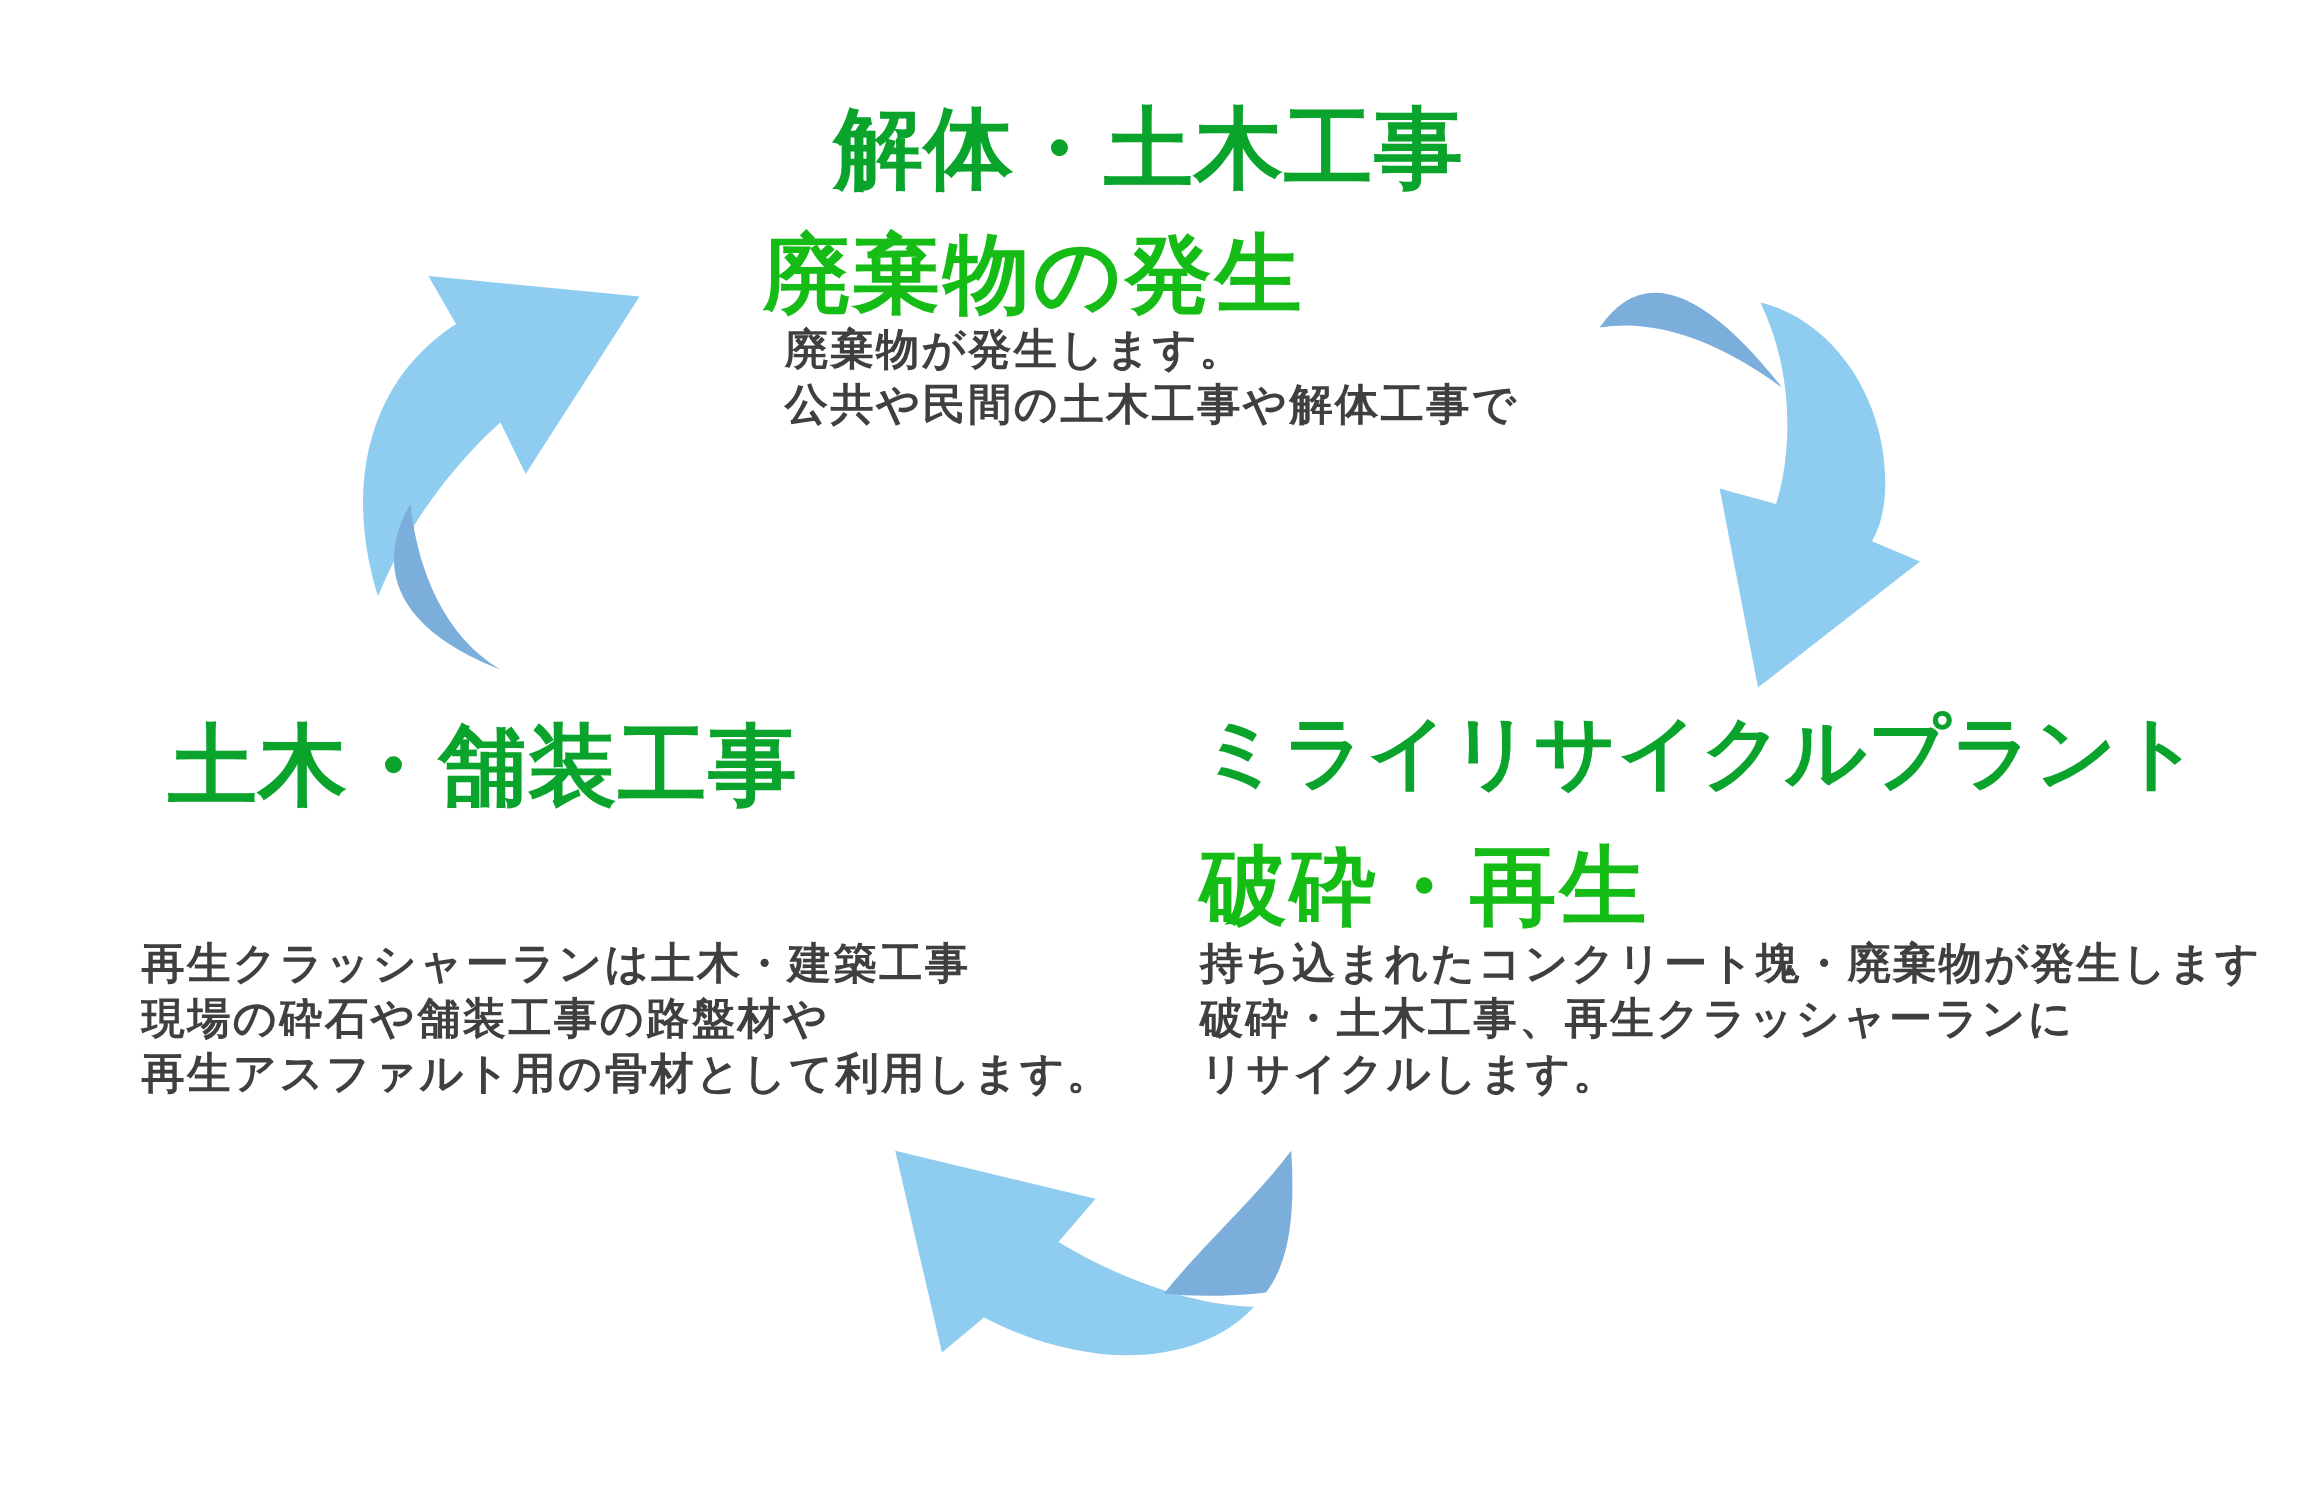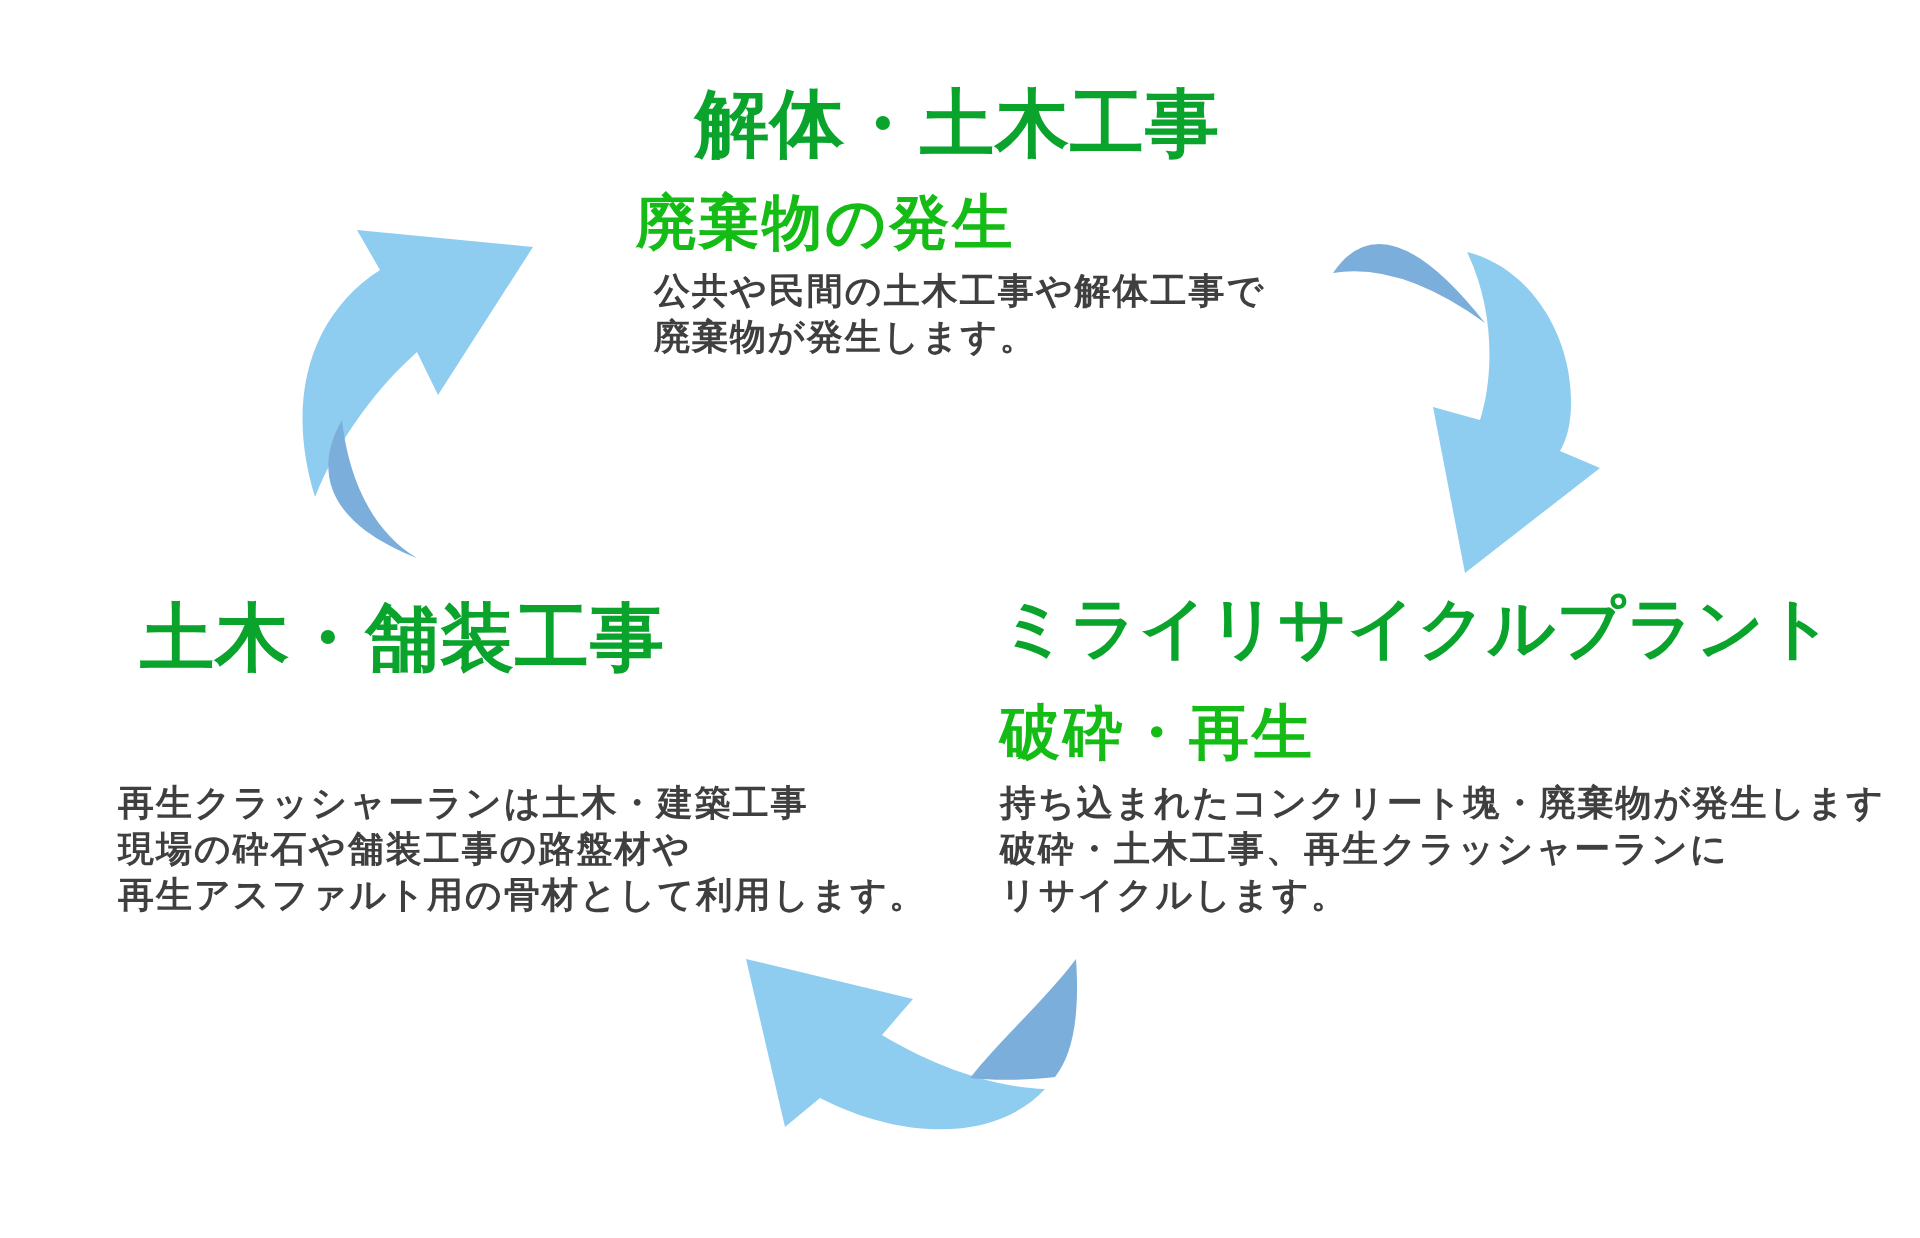--- a/index.html
+++ b/index.html
@@ -16,21 +16,21 @@
     color:#0AA42D;
     font-size:74px;
     line-height:1.08;
     letter-spacing:1px;
     white-space:nowrap;
   }
   .sec-subtitle{
     position:absolute;
     font-weight:800;
     color:#16BC16;
-    font-size:60px;
+    font-size:72px;
     line-height:1.1;
     letter-spacing:3px;
     white-space:nowrap;
   }
   .sec-body{
     position:absolute;
     font-weight:700;
     color:#3F3F3F;
     font-size:36px;
     line-height:46px;
@@ -56,22 +56,22 @@
   #arrow-left{left:700px;top:930px;}
 </style>
 </head>
 <body>
 
 <div class="canvas">
 
   <div class="sec-title" id="top-title">解体・土木工事</div>
   <div class="sec-subtitle" id="top-subtitle">廃棄物の発生</div>
   <div class="sec-body" id="top-body">
+    <div>廃棄物が発生します。</div>
     <div>公共や民間の土木工事や解体工事で</div>
-    <div>廃棄物が発生します。</div>
   </div>
 
   <div class="sec-title" id="left-title">土木・舗装工事</div>
   <div class="sec-body" id="left-body">
     <div>再生クラッシャーランは土木・建築工事</div>
     <div>現場の砕石や舗装工事の路盤材や</div>
     <div>再生アスファルト用の骨材として利用します。</div>
   </div>
 
   <div class="sec-title" id="right-title">ミライリサイクルプラント</div>

